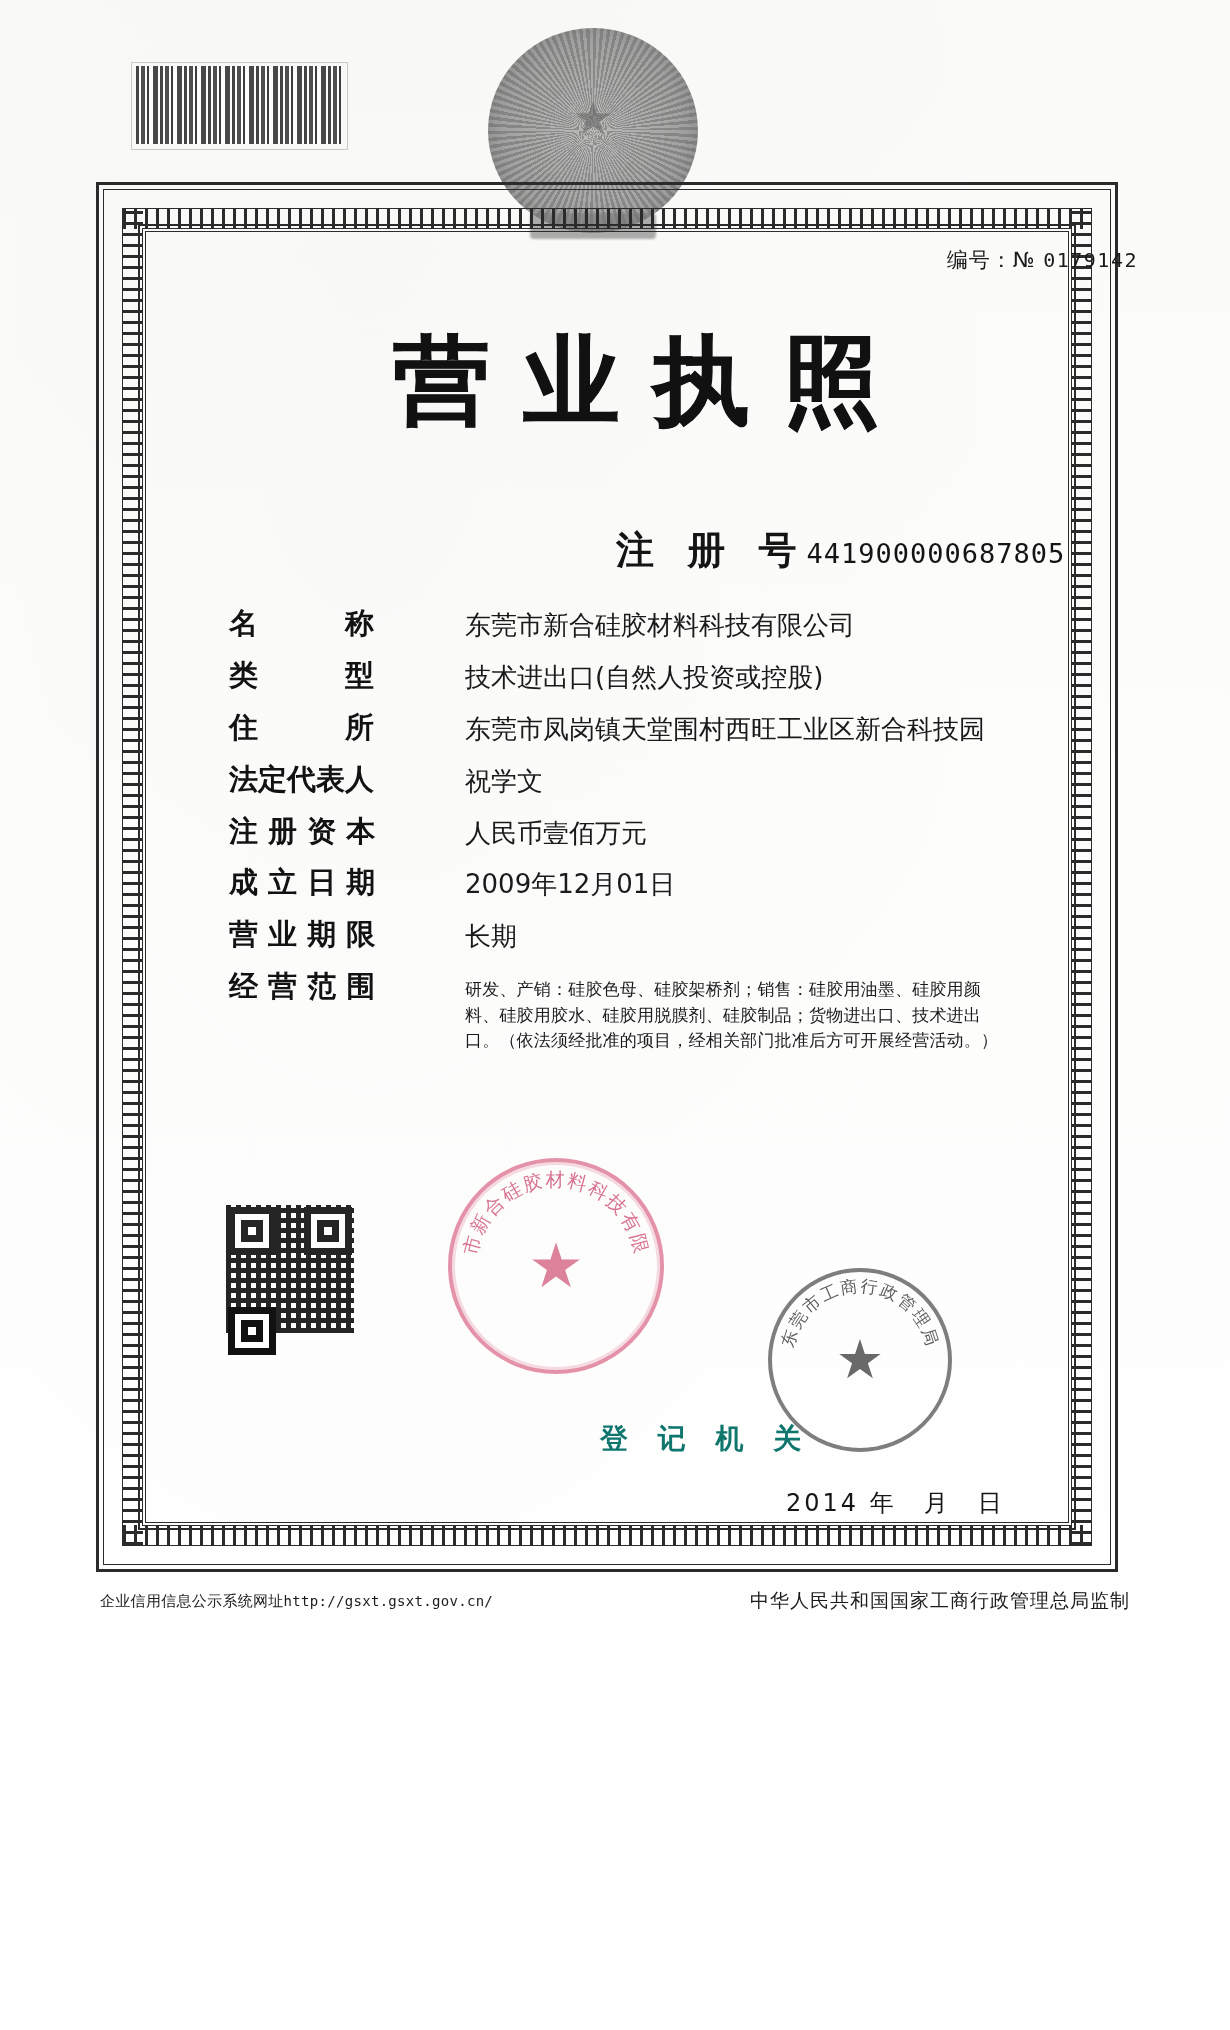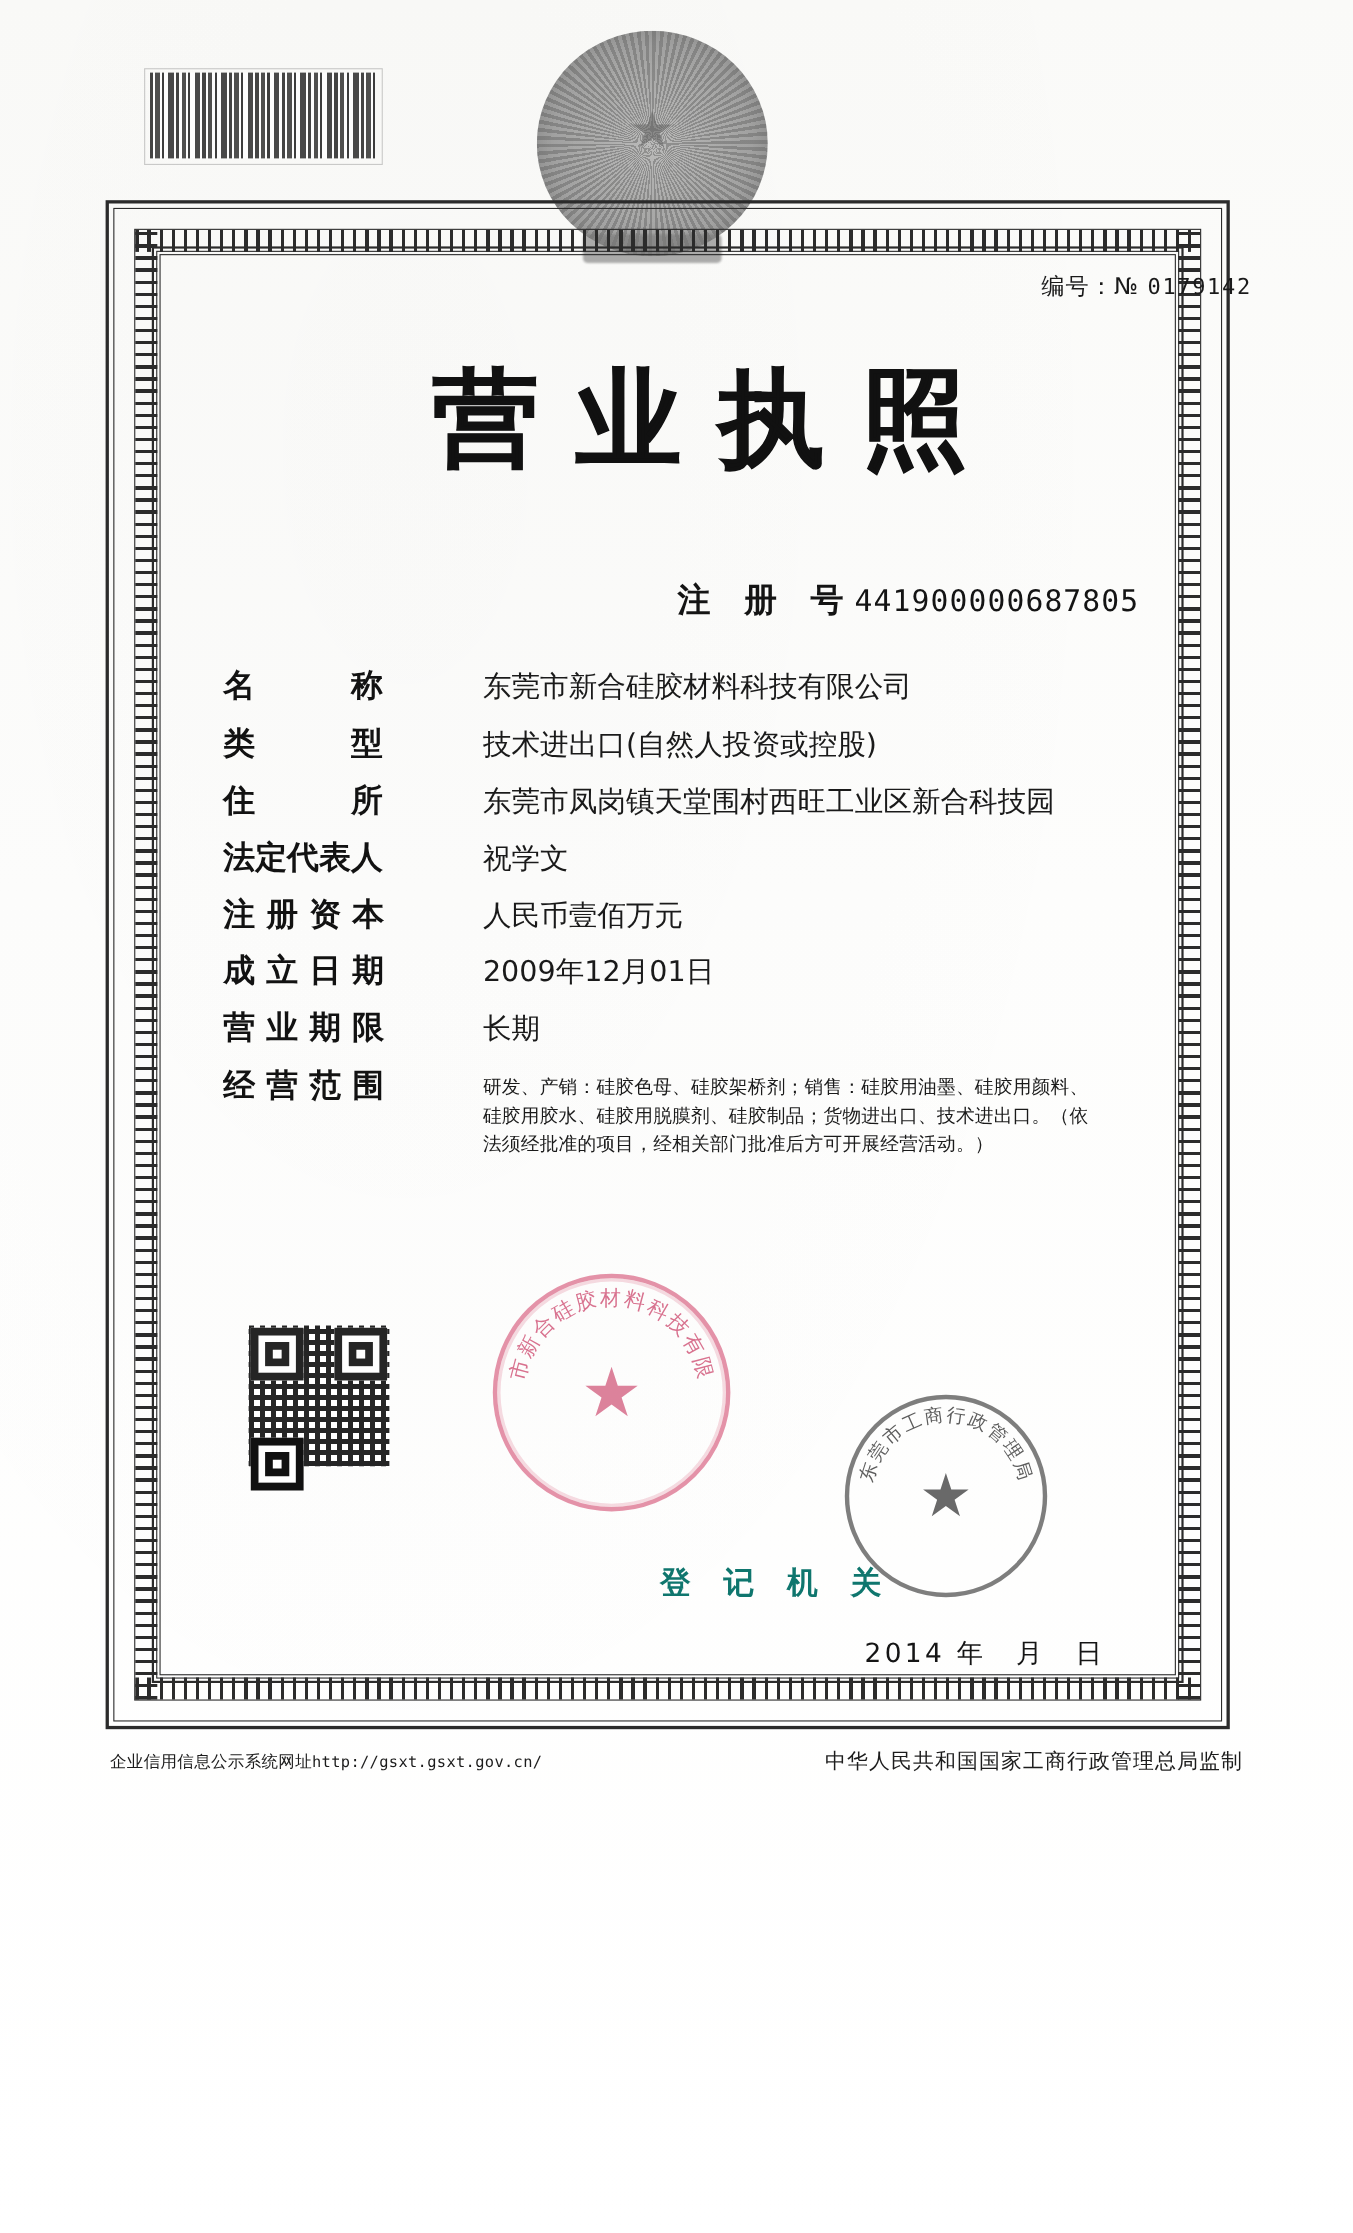--- a/index.html
+++ b/index.html
@@ -187,21 +187,21 @@
 
   
   #regline {
     position: absolute;
     left: 616px;
     top: 525px;
     display: flex;
     align-items: baseline;
   }
   #reg-label {
-    font-size: 30px;
+    font-size: 38px;
     font-weight: bold;
     letter-spacing: 10px;
     color: #141414;
   }
   #reg-value {
     font-family: "DejaVu Sans Mono", monospace;
     font-size: 27px;
     letter-spacing: 1px;
     color: #141414;
   }
@@ -222,20 +222,21 @@
     width: 236px;
     flex: 0 0 236px;
     font-size: 29px;
     font-weight: bold;
     color: #121212;
     display: flex;
     justify-content: space-between;
     padding-right: 8px;
     box-sizing: border-box;
     line-height: 1.1;
+    margin-left: 26px;
   }
   .f-value {
     font-size: 26px;
     color: #1a1a1a;
     line-height: 1.15;
     padding-top: 3px;
   }
   .f-value.small {
     font-size: 17px;
     line-height: 1.5;

